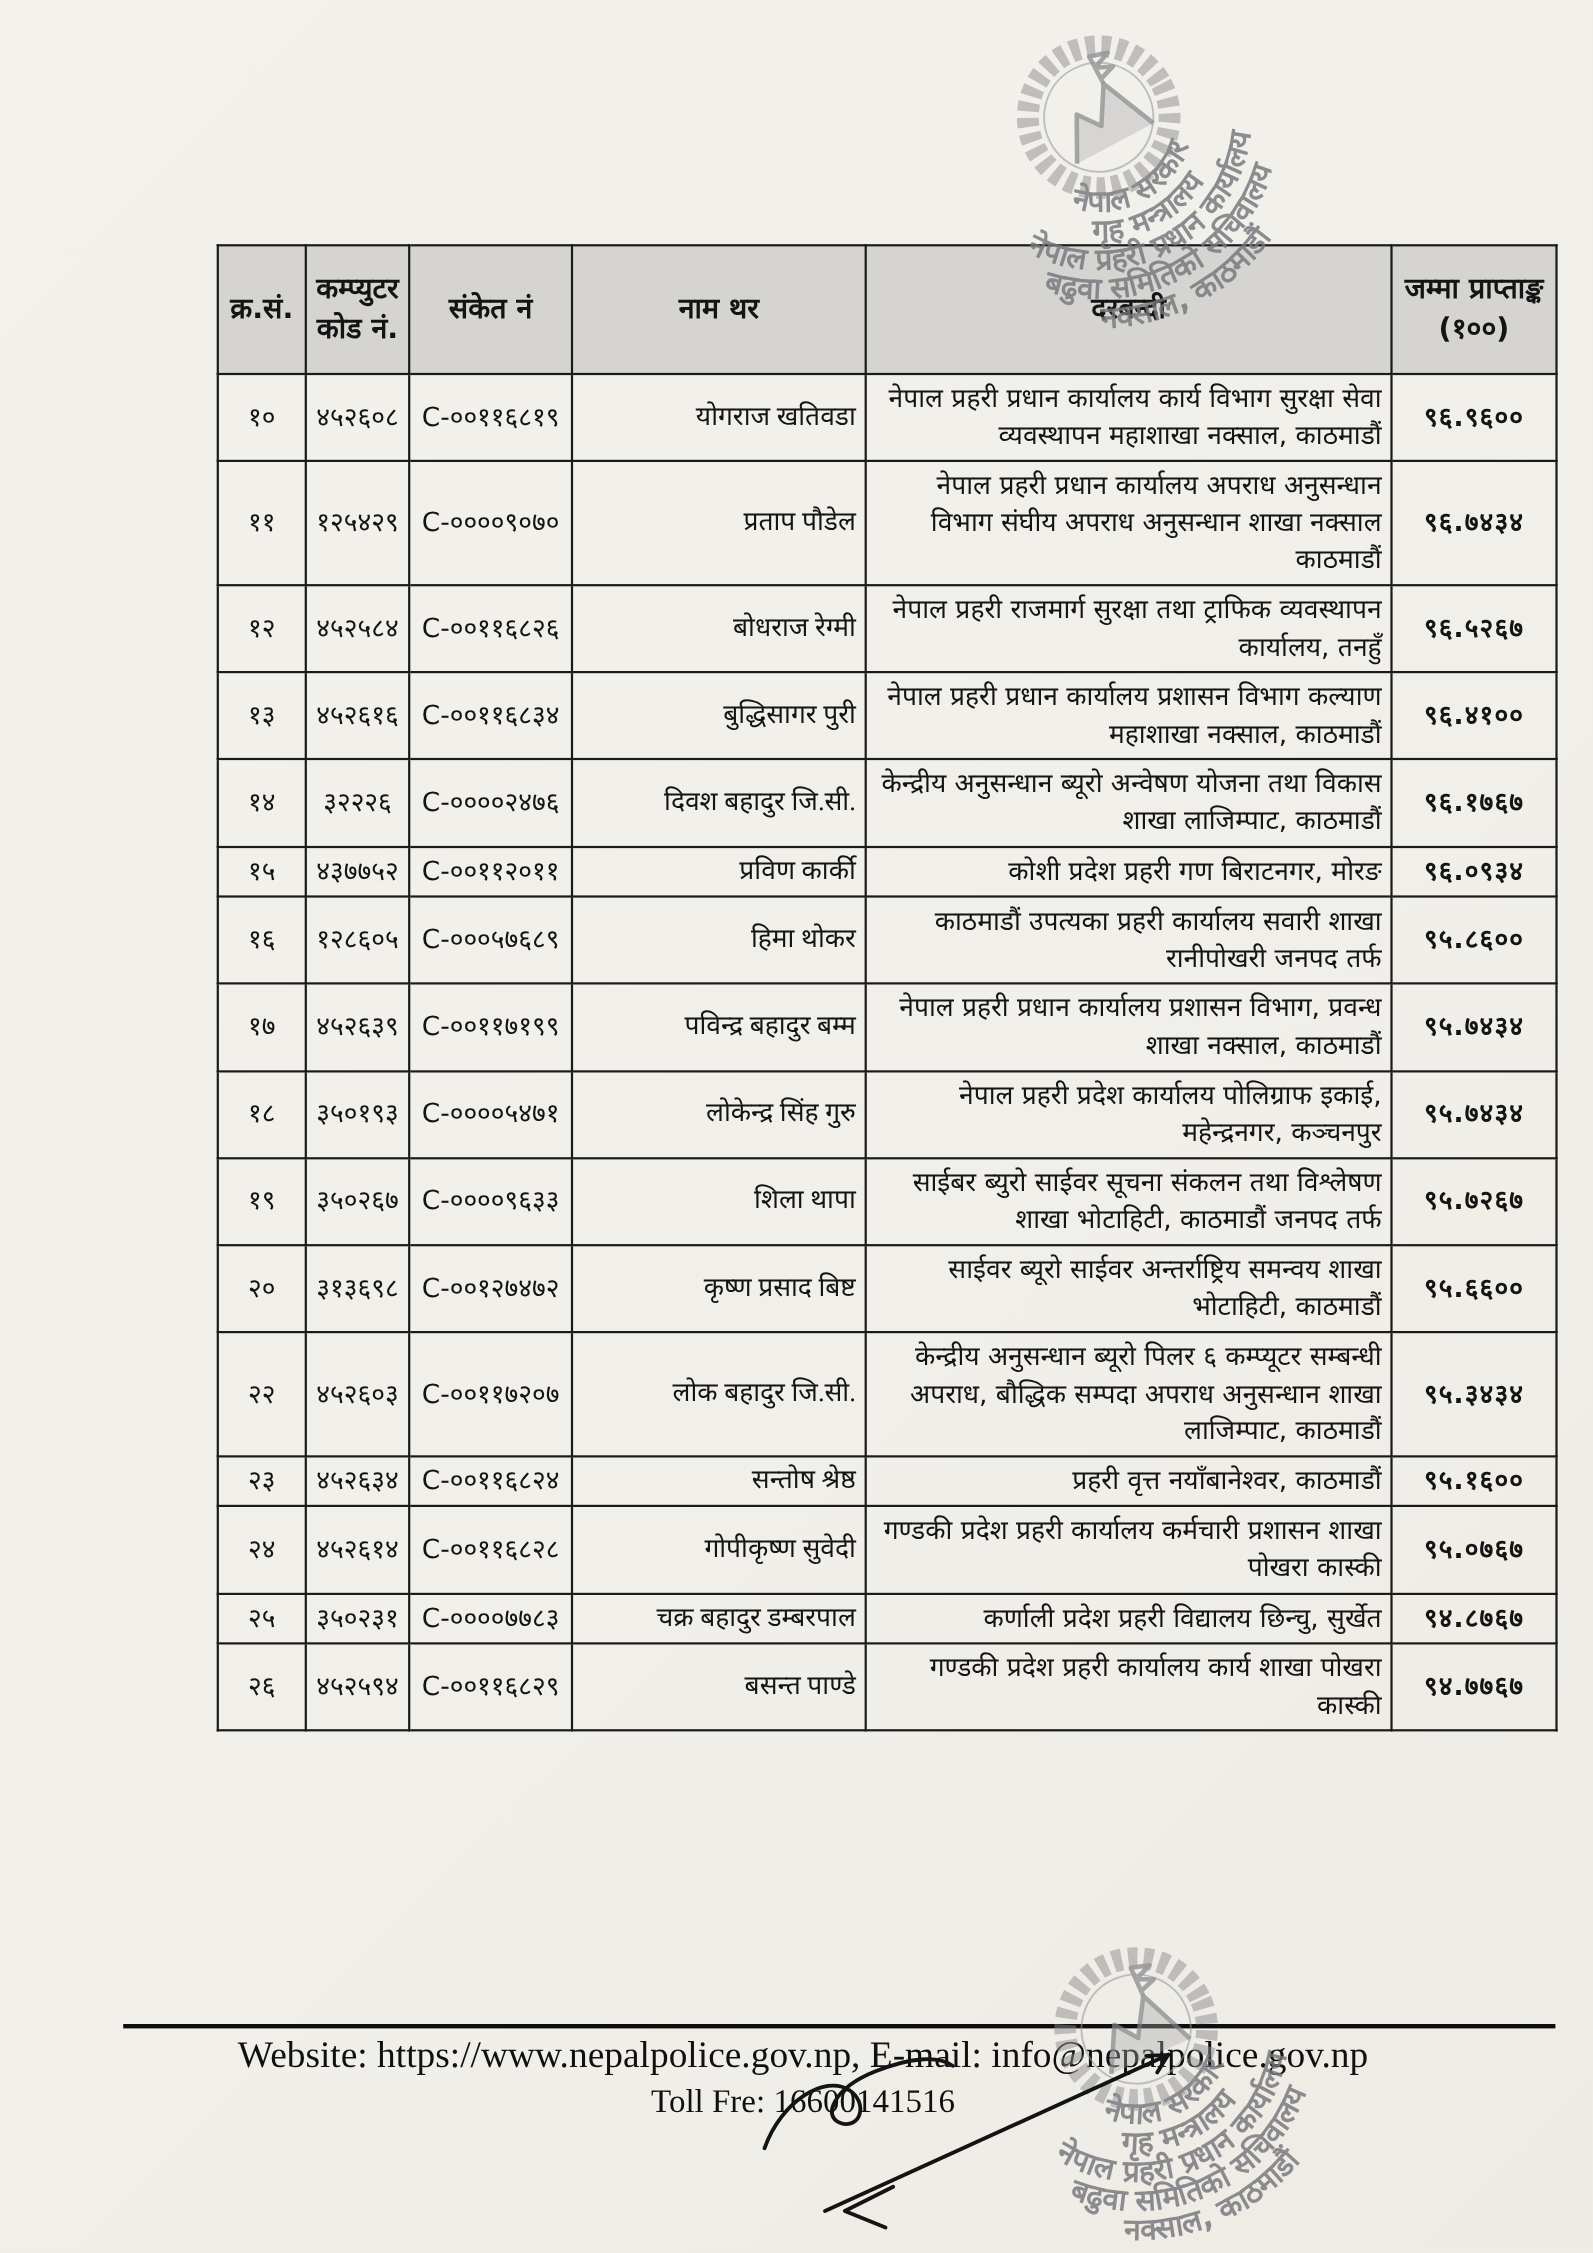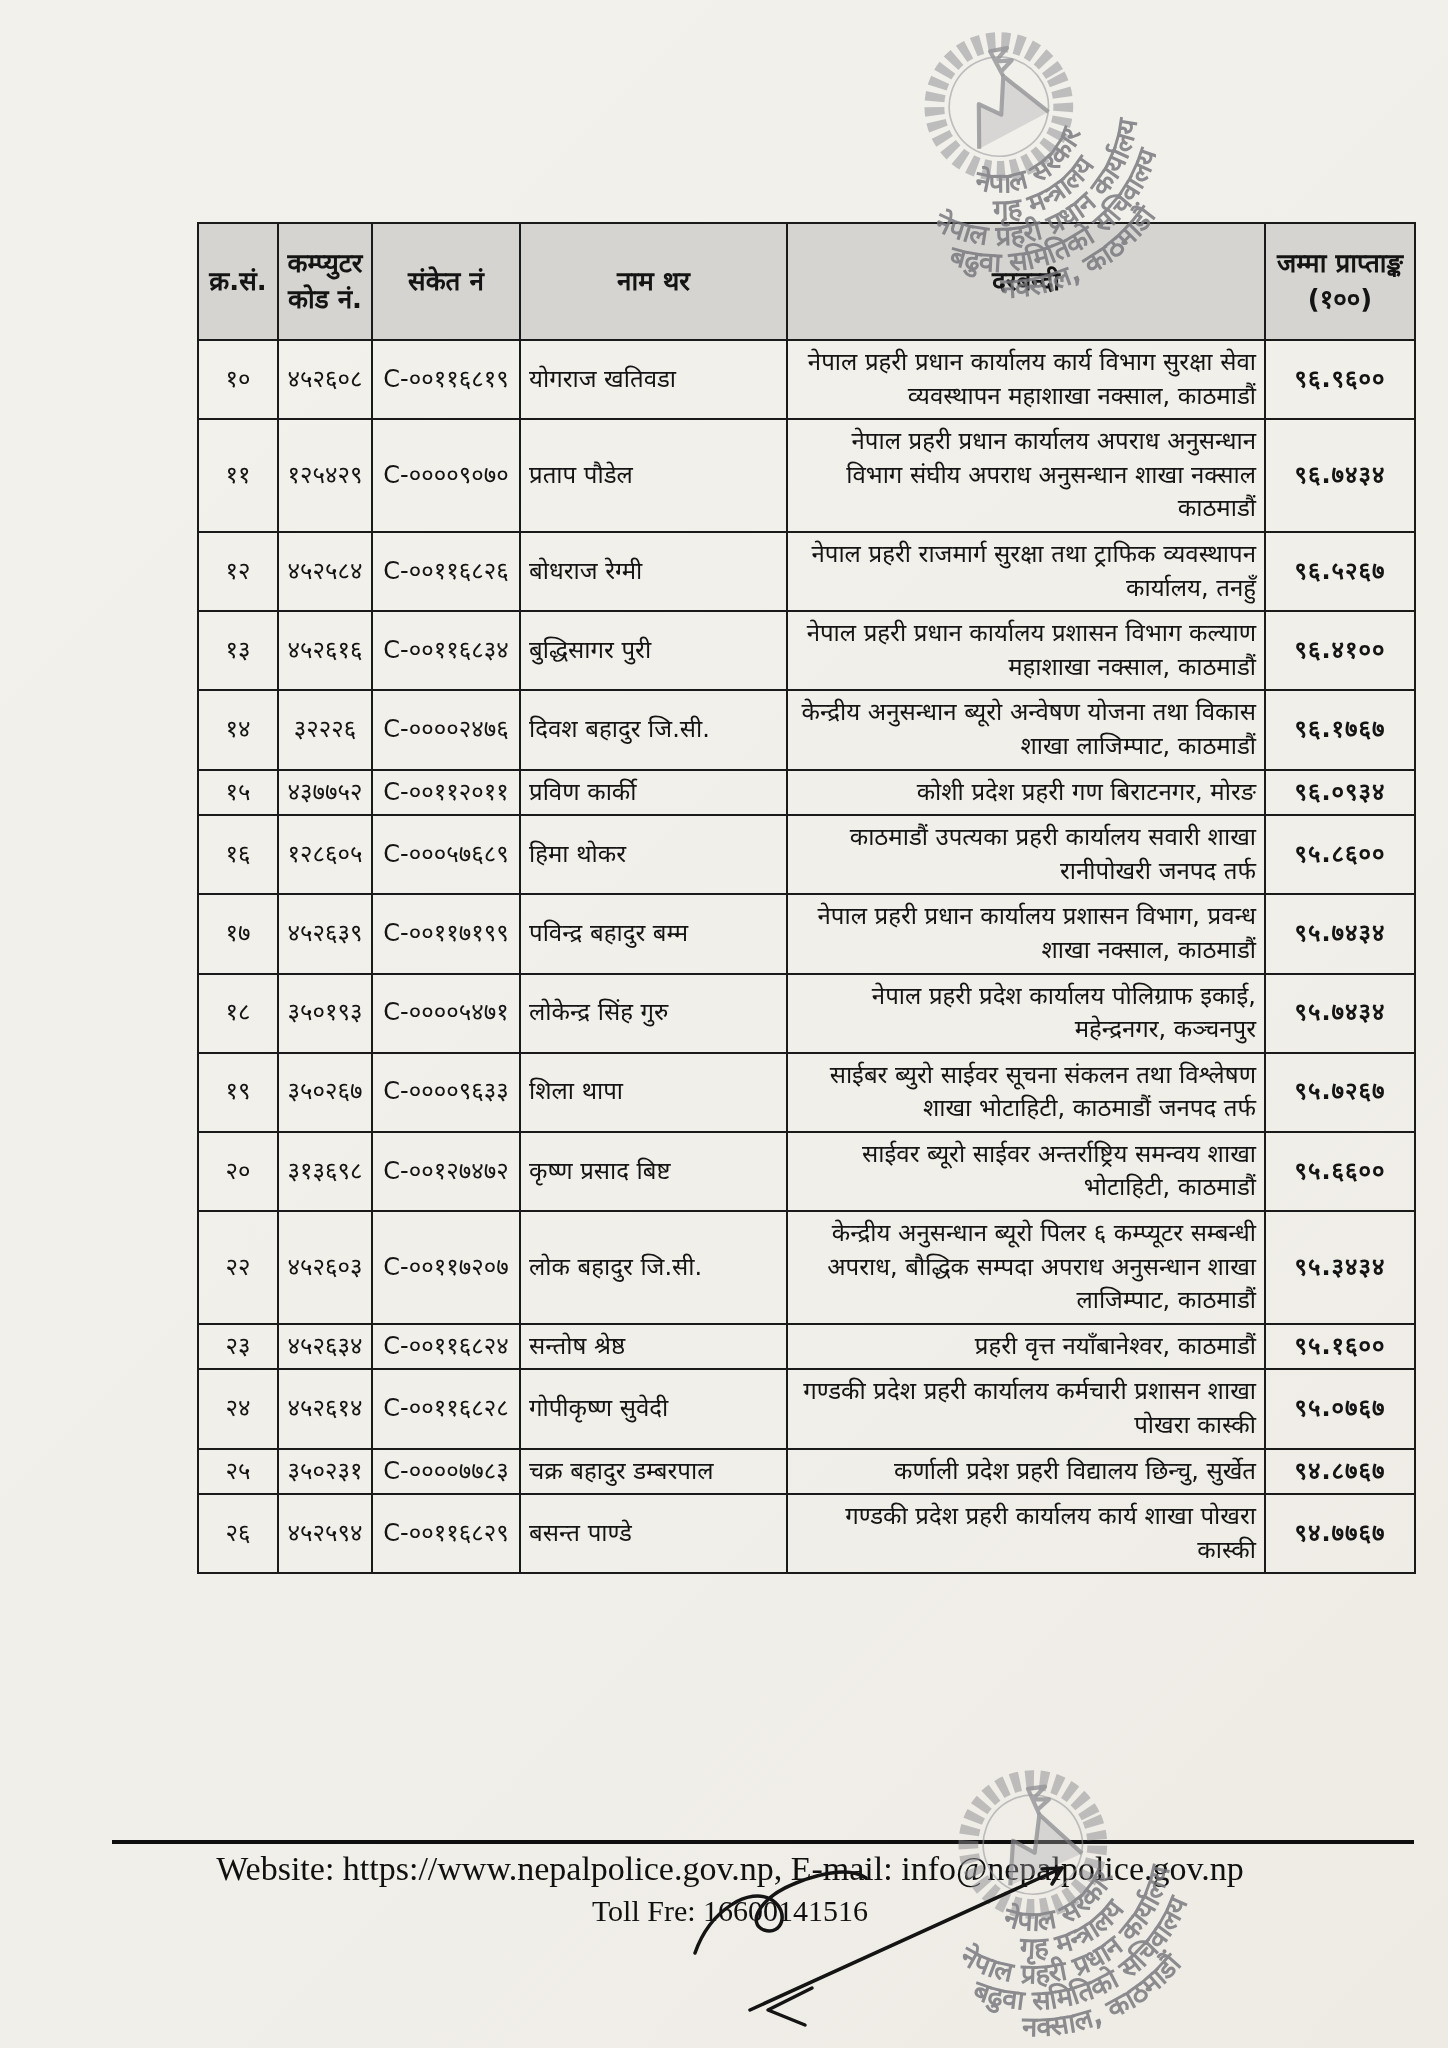--- a/index.html
+++ b/index.html
@@ -18,21 +18,21 @@
   .results th,.results td{border:2px solid #1a1a1a;}
   .results th{
     background:#d5d4d0;font-weight:700;font-size:26px;height:111px;
     padding:2px 4px;line-height:1.35;vertical-align:middle;text-align:center;
   }
   .results td{
     font-size:24px;padding:5px 8px;vertical-align:middle;line-height:1.4;
   }
   .c-sn,.c-code,.c-sym,.c-score{text-align:center;}
   .c-score{letter-spacing:1px;font-size:25px;font-weight:bold;}
-  .c-name{text-align:left;padding-left:12px;}
+  .c-name{text-align:right;padding-left:12px;font-family:Liberation Serif, serif;}
   .c-post{text-align:right;padding-left:12px;font-size:23px;line-height:1.55;}
   
   .stamp{position:absolute;pointer-events:none;z-index:5;}
   .stamp .ink{opacity:.82;}
   .stamp text{fill:#76767c;font-family:"DejaVu Sans",sans-serif;font-weight:600;}
   .stamp .wreath{fill:none;stroke:#8b8b90;stroke-width:24;stroke-dasharray:10 7;opacity:.6;}
   .stamp .wreath-in{fill:none;stroke:#97979c;stroke-width:2;opacity:.7;}
   .stamp .emblem{fill:none;stroke:#85858a;stroke-width:5;stroke-linejoin:round;opacity:.85;}
   .stamp .emblem-fill{fill:#a9a9ae;opacity:.45;stroke:none;}
   

